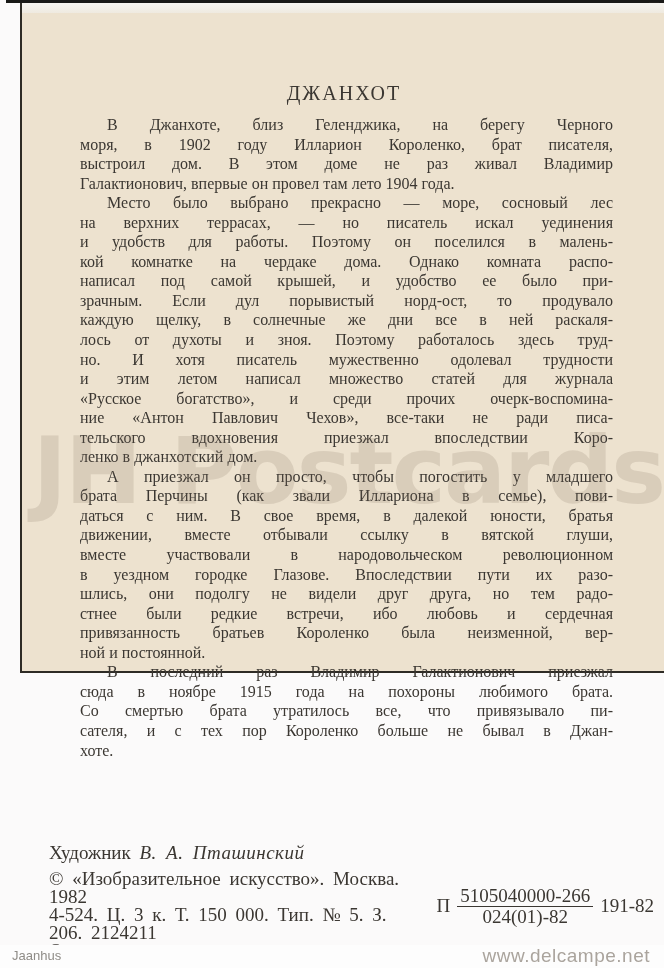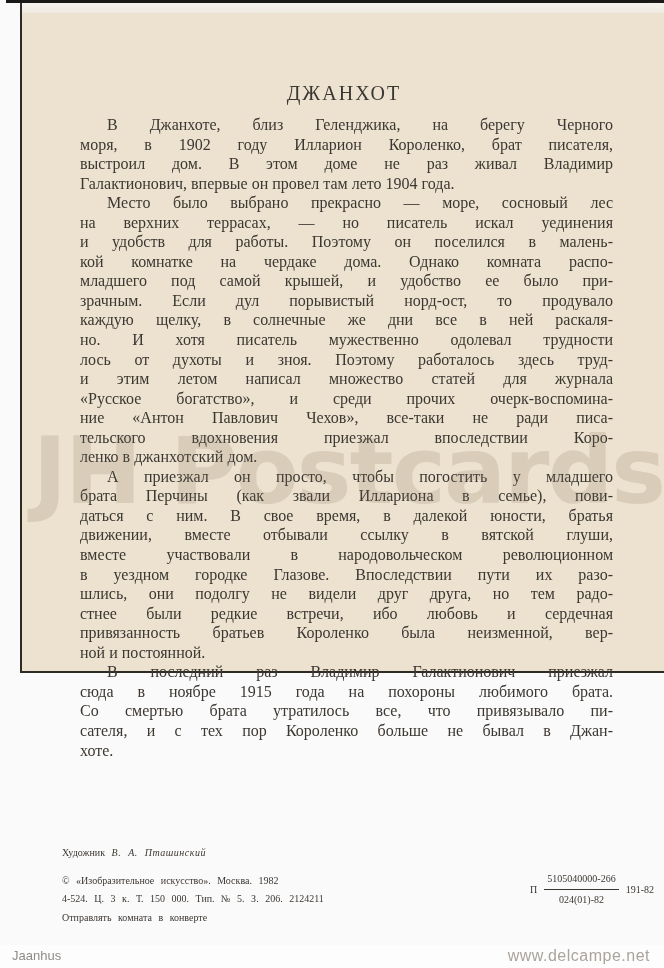--- a/index.html
+++ b/index.html
@@ -58,22 +58,22 @@
     height:19.55px;
     line-height:19.55px;
     text-align:justify;
     text-align-last:justify;
     white-space:nowrap;
     overflow:visible;
   }
   .para .line.first{text-indent:27px;}
   .para .line.last{text-align-last:left;}
   .imprint{
-    margin:84px 12px 0 40px;
-    font-size:10px;
+    margin:84px 12px 0 27px;
+    font-size:19px;
     line-height:18px;
     word-spacing:4px;
   }
   .artist-line{margin-bottom:8px;}
   .artist-name{font-style:italic;letter-spacing:0.5px;}
   .imprint-row{
     display:flex;
     align-items:center;
   }
   .imprint-left{flex:1 1 auto;}
@@ -114,21 +114,21 @@
     justify-content:space-between;
     align-items:center;
     padding:0 14px 2px 12px;
     font-family:"Liberation Sans", sans-serif;
   }
   .footer-left{
     font-size:13px;
     color:var(--footer-ink);
   }
   .footer-right{
-    font-size:16px;
+    font-size:19px;
     color:var(--delcampe-ink);
     letter-spacing:0.5px;
   }
 </style>
 </head>
 <body>
 
 <div class="top-black-line"></div>
 <div class="corner-mark"></div>
 
@@ -144,25 +144,25 @@
           <div class="line first">В Джанхоте, близ Геленджика, на берегу Черного</div>
           <div class="line">моря, в 1902 году Илларион Короленко, брат писателя,</div>
           <div class="line">выстроил дом. В этом доме не раз живал Владимир</div>
           <div class="line last">Галактионович, впервые он провел там лето 1904 года.</div>
         </div>
         <div class="para">
           <div class="line first">Место было выбрано прекрасно — море, сосновый лес</div>
           <div class="line">на верхних террасах, — но писатель искал уединения</div>
           <div class="line">и удобств для работы. Поэтому он поселился в малень-</div>
           <div class="line">кой комнатке на чердаке дома. Однако комната распо-</div>
-          <div class="line">младшего под самой крышей, и удобство ее было при-</div>
+          <div class="line">написал под самой крышей, и удобство ее было при-</div>
           <div class="line">зрачным. Если дул порывистый норд-ост, то продувало</div>
           <div class="line">каждую щелку, в солнечные же дни все в ней раскаля-</div>
+          <div class="line">лось от духоты и зноя. Поэтому работалось здесь труд-</div>
           <div class="line">но. И хотя писатель мужественно одолевал трудности</div>
-          <div class="line">лось от духоты и зноя. Поэтому работалось здесь труд-</div>
           <div class="line">и этим летом написал множество статей для журнала</div>
           <div class="line">«Русское богатство», и среди прочих очерк-воспомина-</div>
           <div class="line">ние «Антон Павлович Чехов», все-таки не ради писа-</div>
           <div class="line">тельского вдохновения приезжал впоследствии Коро-</div>
           <div class="line last">ленко в джанхотский дом.</div>
         </div>
         <div class="para">
           <div class="line first">А приезжал он просто, чтобы погостить у младшего</div>
           <div class="line">брата Перчины (как звали Иллариона в семье), пови-</div>
           <div class="line">даться с ним. В свое время, в далекой юности, братья</div>

